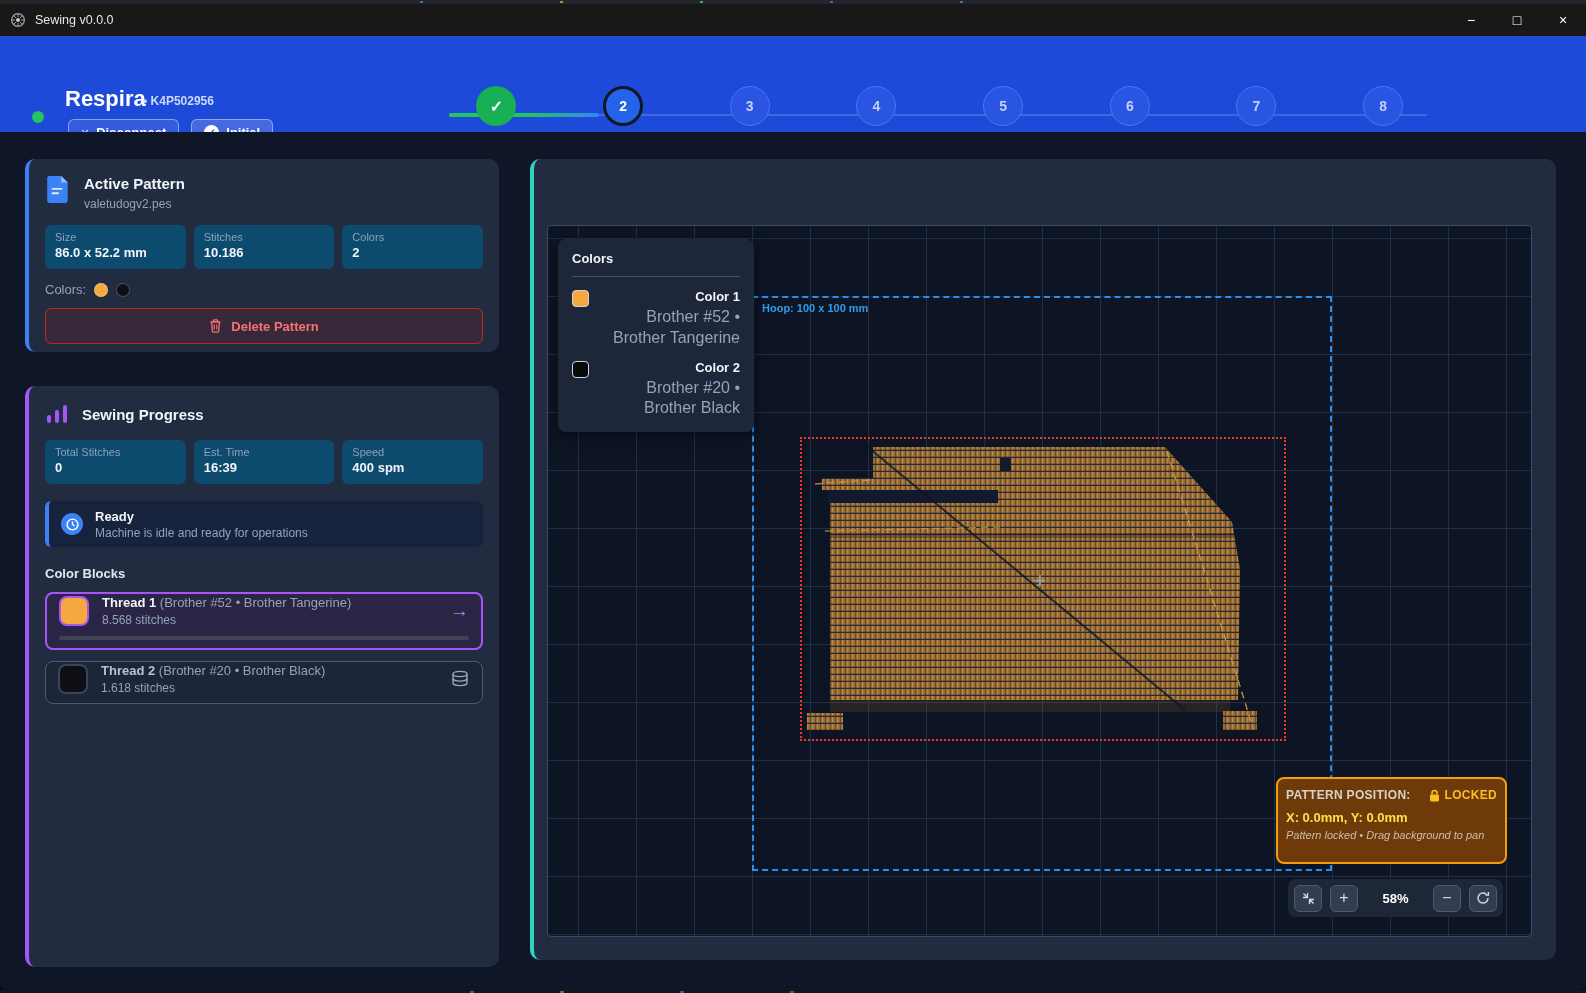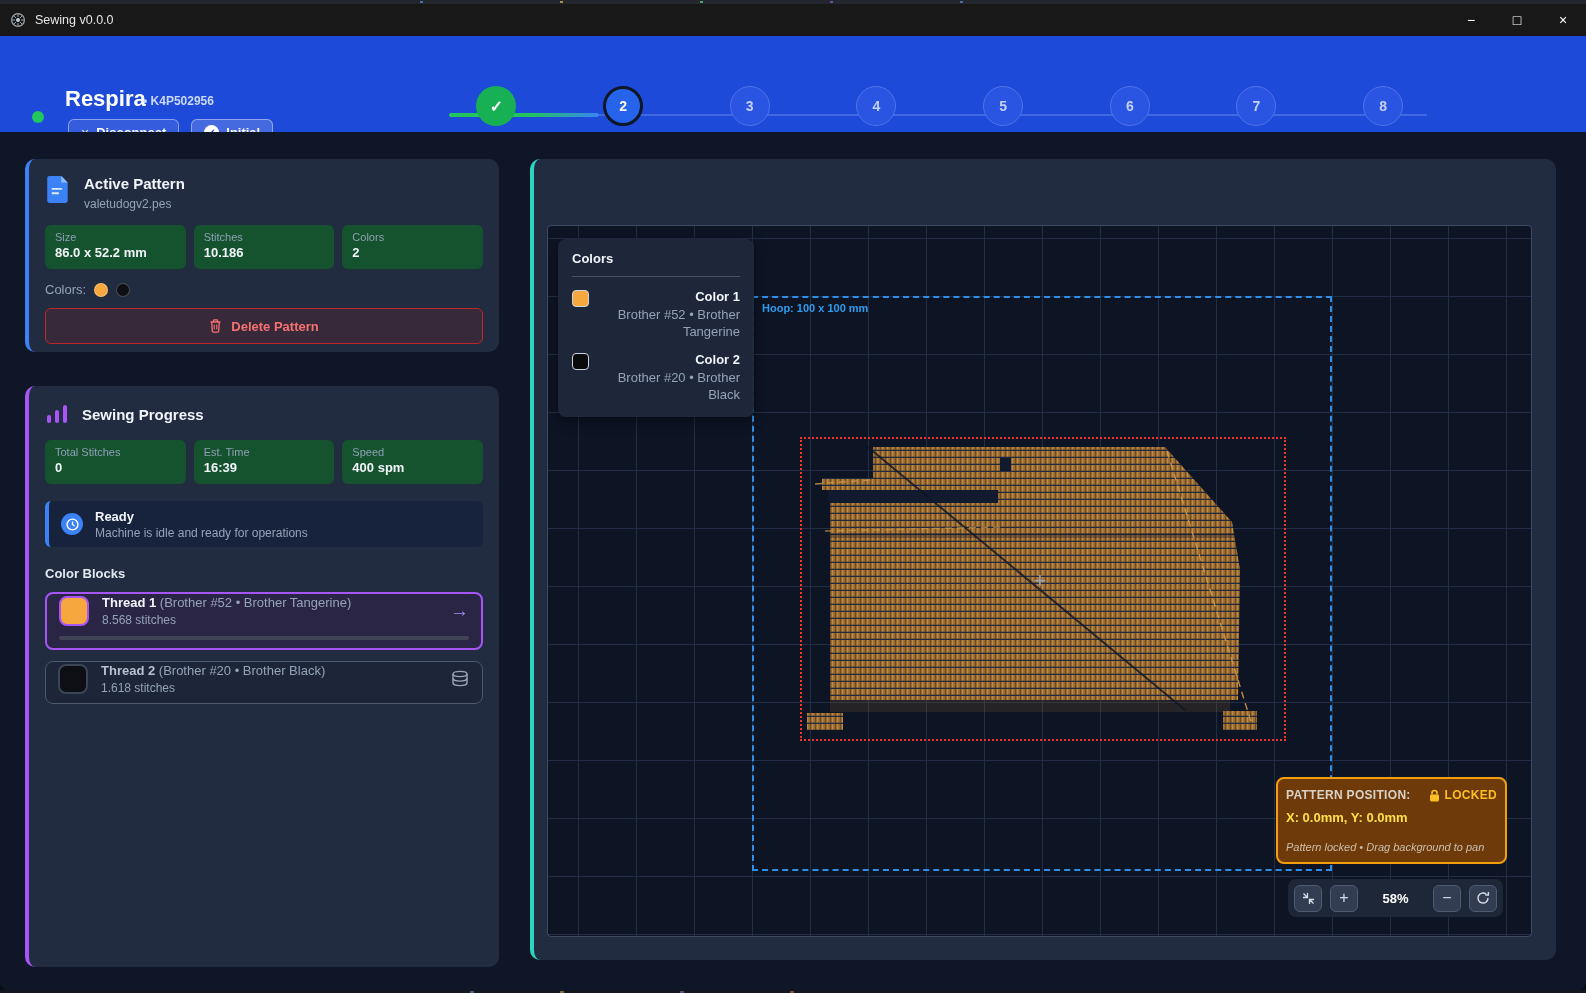--- a/index.html
+++ b/index.html
@@ -60,21 +60,21 @@
   .card { position:absolute; background:#212c40; border-radius:10px; }
   .card-title { font-size:15px; font-weight:bold; color:#f1f5f9; }
   .card-sub { font-size:12px; color:#94a3b8; margin-top:5px; }
 
   
   .card-pattern { left:25px; top:27px; width:474px; height:193px; border-left:4px solid #3b82f6; padding:16px; }
   .card-progress { left:25px; top:254px; width:474px; height:581px; border-left:4px solid #a855f7; padding:16px; }
   .card-head { display:flex; align-items:flex-start; gap:13px; }
 
   .stat-row { display:flex; gap:8px; margin-top:14px; }
-  .stat-box { flex:1; height:44px; background:#14532d; border-radius:6px; padding:6px 10px; }
+  .stat-box { flex:1; height:44px; background:#0c4a6e; border-radius:6px; padding:6px 10px; }
   .stat-label { font-size:11px; color:#8fa0b8; }
   .stat-value { font-size:13px; font-weight:bold; color:#f1f5f9; margin-top:2px; }
 
   .colors-row { display:flex; align-items:center; gap:8px; margin-top:13px; font-size:13px; color:#94a3b8; }
   .dot { width:14px; height:14px; border-radius:50%; border:1px solid rgba(255,255,255,.25); }
 
   .delete-btn { margin-top:11px; width:100%; height:36px; border-radius:6px; cursor:pointer;
     background:rgba(153,27,27,.18); border:1px solid #c22727; color:#f87171; font-size:13px;
     font-weight:bold; display:flex; align-items:center; justify-content:center; gap:9px; }
 
@@ -121,29 +121,29 @@
     font-size:22px; font-weight:300; text-align:center; line-height:22px; }
 
   .legend { position:absolute; left:10px; top:13px; width:196px; background:rgba(30,40,58,.97);
     border-radius:8px; padding:12px 14px 13px; box-shadow:0 4px 14px rgba(0,0,0,.45); }
   .legend-title { font-size:13px; font-weight:bold; color:#f1f5f9; }
   .legend hr { border:none; border-top:1px solid #475569; margin:10px 0 12px; }
   .legend-entry { display:flex; gap:10px; margin-bottom:11px;text-align:right; }
   .legend-entry:last-child { margin-bottom:0; }
   .legend-swatch { width:17px; height:17px; border-radius:4px; border:1.5px solid #cbd5e1; flex:none; margin-top:1px; }
   .legend-name { font-size:13px; font-weight:bold; color:#f1f5f9; }
-  .legend-desc { font-size:13px; color:#94a3b8; margin-top:3px; line-height:1.3; }
+  .legend-desc { font-size:16px; color:#94a3b8; margin-top:3px; line-height:1.3; }
 
   .pos-overlay { position:absolute; left:728px; top:551px; width:231px; height:87px;
     background:#6e3a0a; border:2px solid #f59e0b; border-radius:8px; padding:9px 8px; }
   .pos-row1 { display:flex; align-items:center; font-size:12px; font-weight:bold; color:#d8d2c6;
     letter-spacing:.3px; }
   .pos-locked { margin-left:auto; color:#fbbf24; display:flex; align-items:center; gap:5px; }
   .pos-coords { font-size:13px; font-weight:bold; color:#fde047; margin-top:8px; }
-  .pos-hint { font-size:11px; font-style:italic; color:#cbbfae; margin-top:16px; }
+  .pos-hint { font-size:11px; font-style:italic; color:#cbbfae; margin-top:4px; }
 
   .zoom-bar { position:absolute; left:740px; top:653px; width:215px; height:38px; background:#1d2737;
     border-radius:8px; display:flex; align-items:center; gap:8px; padding:0 6px; }
   .zoom-btn { width:28px; height:27px; background:#323d52; border:1px solid #4d5b73; border-radius:6px;
     color:#d7dee8; display:flex; align-items:center; justify-content:center; font-size:16px; cursor:pointer; }
   .zoom-level { flex:1; text-align:center; font-size:13px; font-weight:bold; color:#fff; }
 
   .ic { display:block; }
 </style>
 </head>

